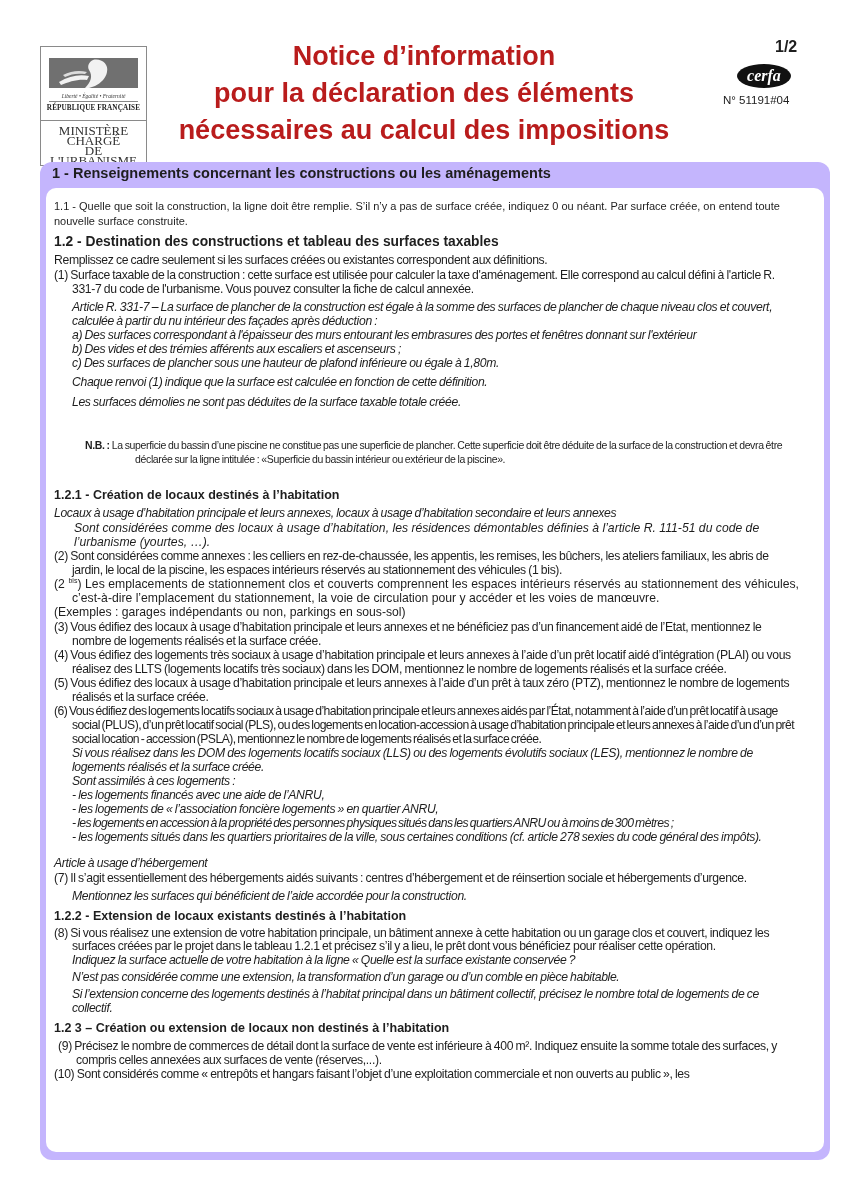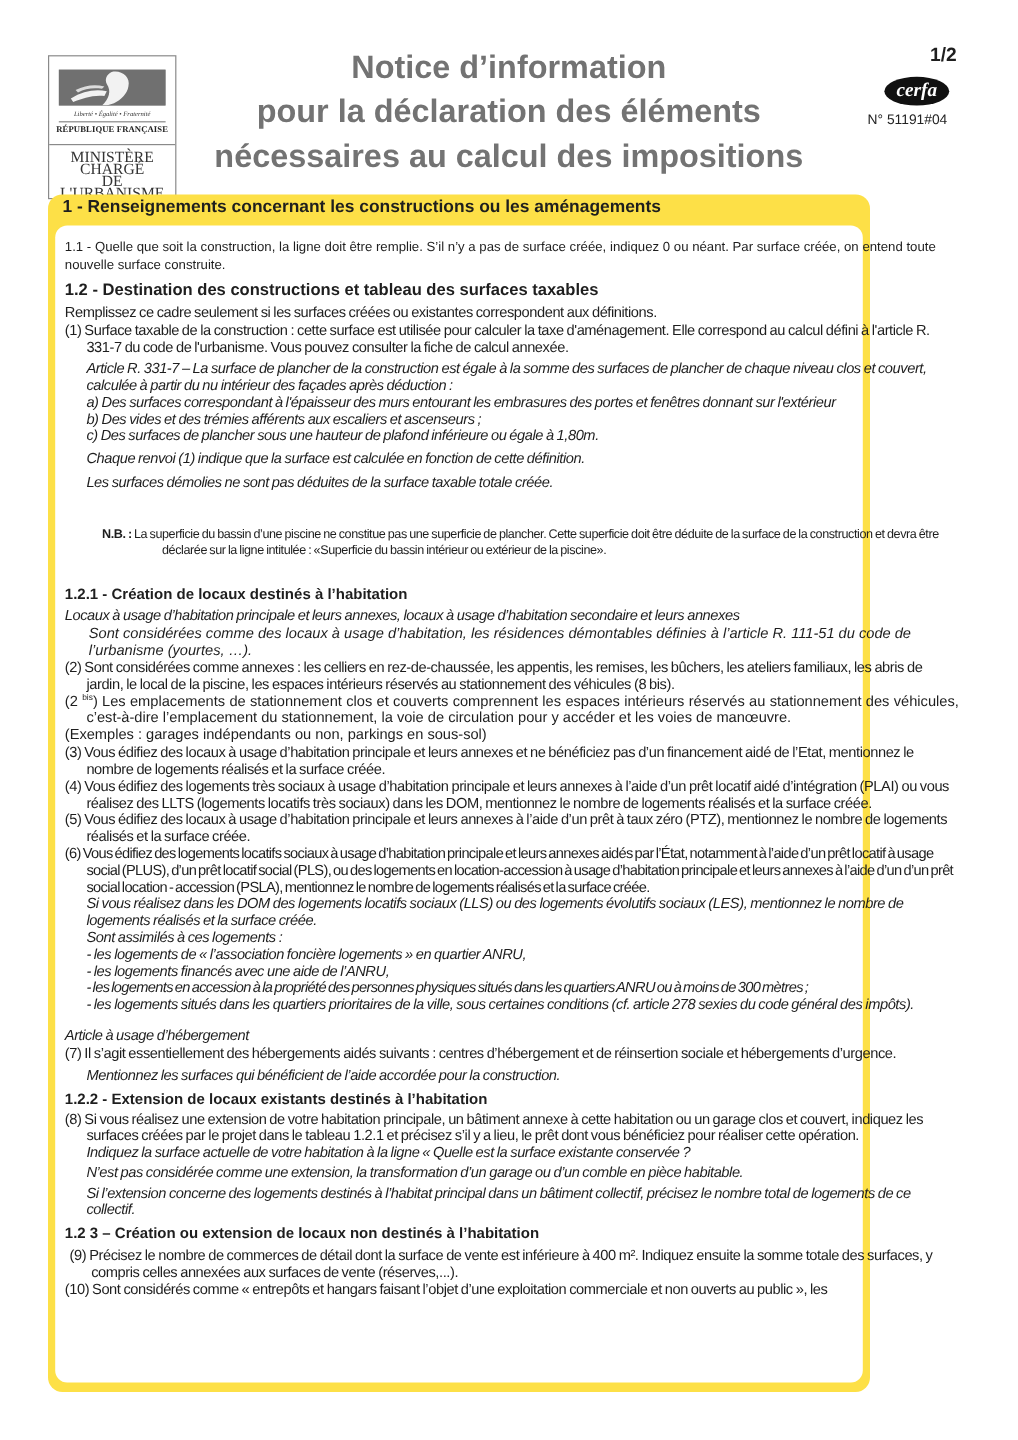--- a/index.html
+++ b/index.html
@@ -13,31 +13,31 @@
   .logo-motto { position: absolute; left: 0; top: 46px; width: 100%; text-align: center;
                 font-family: "Liberation Serif", serif; font-style: italic; font-size: 5.5px; color: #333; }
   .logo-rule { position: absolute; left: 8px; right: 8px; top: 54px; height: 1px; background: #888; }
   .logo-rf { position: absolute; left: 0; top: 57px; width: 100%; text-align: center;
              font-family: "Liberation Serif", serif; font-size: 7.2px; font-weight: bold; color: #222; letter-spacing: 0.1px; }
   .logo-sep { position: absolute; left: 0; right: 0; top: 73px; height: 1px; background: #8a8a8a; }
   .logo-min { position: absolute; left: 0; top: 79px; width: 100%; text-align: center;
               font-family: "Liberation Serif", serif; font-size: 13px; line-height: 10px; color: #333; }
 
   .doc-title { position: absolute; left: 150px; top: 38px; width: 548px; text-align: center;
-               font-size: 27px; font-weight: bold; line-height: 37px; color: #737373; }
+               font-size: 27px; font-weight: bold; line-height: 37px; color: #b91c1c; }
 
   .page-num { position: absolute; left: 775px; top: 38px; font-size: 16px; font-weight: bold; color: #1e1e1e; }
   .cerfa-logo { position: absolute; left: 737px; top: 64px; width: 54px; height: 24px; border-radius: 50%;
                 background: #111; color: #fff; text-align: center; font-family: "Liberation Serif", serif;
                 font-style: italic; font-weight: bold; font-size: 16px; line-height: 23px; }
   .cerfa-num { position: absolute; left: 723px; top: 94px; font-size: 11.5px; color: #222; }
 
   
-  .panel { position: absolute; left: 40px; top: 162px; width: 685px; height: 998px;
-           background: #fde047; border-radius: 12px; }
+  .panel { position: absolute; left: 40px; top: 162px; width: 790px; height: 998px;
+           background: #c4b5fd; border-radius: 12px; }
   .panel-title { position: absolute; left: 12px; top: 3px; font-size: 14.5px; font-weight: bold; color: #1e1e1e; }
   .panel-body { position: absolute; left: 6px; top: 26px; right: 6px; bottom: 8px;
                 background: #fff; border-radius: 10px; }
   .content { position: absolute; left: 8px; top: 11px; width: 745px; font-size: 12.2px; line-height: 14px; color: #1e1e1e; }
 
   .h-11 { font-size: 11px; font-weight: normal; line-height: 15px; margin: 0 0 5px 0; }
   .h-12 { font-size: 13.8px; font-weight: bold; line-height: 16px; margin: 0 0 3px 0; }
   .h-sub { font-size: 12.5px; font-weight: bold; line-height: 15px; margin: 0 0 3px 0; }
   .p { margin: 0 0 1px 0; }
   .item { margin: 0; padding-left: 18px; text-indent: -18px; }
@@ -104,31 +104,31 @@
       <p class="indent tight">Les surfaces démolies ne sont pas déduites de la surface taxable totale créée.</p>
       <div class="gap" style="height:13px"></div>
 
       <p class="nb tight"><b>N.B. :</b> <span>La superficie du bassin d’une piscine ne constitue pas une superficie de plancher. Cette superficie doit être déduite de la surface de la construction et devra être déclarée sur la ligne intitulée : «Superficie du bassin intérieur ou extérieur de la piscine».</span></p>
       <div class="gap" style="height:6px"></div>
 
       <p class="h-sub">1.2.1 - Création de locaux destinés à l’habitation</p>
       <p class="p ital tight">Locaux à usage d’habitation principale et leurs annexes, locaux à usage d’habitation secondaire et leurs annexes</p>
       <p class="indent" style="padding-left:20px">Sont considérées comme des locaux à usage d’habitation, les résidences démontables définies à l’article R. 111-51 du code de l’urbanisme (yourtes, …).</p>
 
-      <p class="item tight">(2) Sont considérées comme annexes : les celliers en rez-de-chaussée, les appentis, les remises, les bûchers, les ateliers familiaux, les abris de jardin, le local de la piscine, les espaces intérieurs réservés au stationnement des véhicules (8 bis).</p>
+      <p class="item tight">(2) Sont considérées comme annexes : les celliers en rez-de-chaussée, les appentis, les remises, les bûchers, les ateliers familiaux, les abris de jardin, le local de la piscine, les espaces intérieurs réservés au stationnement des véhicules (1 bis).</p>
       <p class="item justify"><span>(2 </span><span class="sup">bis</span><span>) Les emplacements de stationnement clos et couverts comprennent les espaces intérieurs réservés au stationnement des véhicules, c’est-à-dire l’emplacement du stationnement, la voie de circulation pour y accéder et les voies de manœuvre.</span></p>
       <p class="p">(Exemples : garages indépendants ou non, parkings en sous-sol)</p>
       <p class="item tight">(3) Vous édifiez des locaux à usage d’habitation principale et leurs annexes et ne bénéficiez pas d’un financement aidé de l’Etat, mentionnez le nombre de logements réalisés et la surface créée.</p>
       <p class="item tight">(4) Vous édifiez des logements très sociaux à usage d’habitation principale et leurs annexes à l’aide d’un prêt locatif aidé d’intégration (PLAI) ou vous réalisez des LLTS (logements locatifs très sociaux) dans les DOM, mentionnez le nombre de logements réalisés et la surface créée.</p>
       <p class="item tight">(5) Vous édifiez des locaux à usage d’habitation principale et leurs annexes à l’aide d’un prêt à taux zéro (PTZ), mentionnez le nombre de logements réalisés et la surface créée.</p>
       <p class="item tighter">(6) Vous édifiez des logements locatifs sociaux à usage d’habitation principale et leurs annexes aidés par l’État, notamment à l’aide d’un prêt locatif à usage social (PLUS), d’un prêt locatif social (PLS), ou des logements en location-accession à usage d’habitation principale et leurs annexes à l’aide d’un d’un prêt social location - accession (PSLA), mentionnez le nombre de logements réalisés et la surface créée.</p>
       <p class="indent tight">Si vous réalisez dans les DOM des logements locatifs sociaux (LLS) ou des logements évolutifs sociaux (LES), mentionnez le nombre de logements réalisés et la surface créée.</p>
       <p class="indent tight">Sont assimilés à ces logements :</p>
+      <p class="indent tight">- les logements financés avec une aide de l’ANRU,</p>
       <p class="indent tight">- les logements de « l’association foncière logements » en quartier ANRU,</p>
-      <p class="indent tight">- les logements financés avec une aide de l’ANRU,</p>
       <p class="indent tighter">- les logements en accession à la propriété des personnes physiques situés dans les quartiers ANRU ou à moins de 300 mètres ;</p>
       <p class="indent tight">- les logements situés dans les quartiers prioritaires de la ville, sous certaines conditions (cf. article 278 sexies du code général des impôts).</p>
       <div class="gap" style="height:12px"></div>
 
       <p class="p ital tight">Article à usage d’hébergement</p>
       <p class="item tight">(7) Il s’agit essentiellement des hébergements aidés suivants : centres d’hébergement et de réinsertion sociale et hébergements d’urgence.</p>
       <div class="gap" style="height:4px"></div>
       <p class="indent tight">Mentionnez les surfaces qui bénéficient de l’aide accordée pour la construction.</p>
       <div class="gap" style="height:6px"></div>
 

